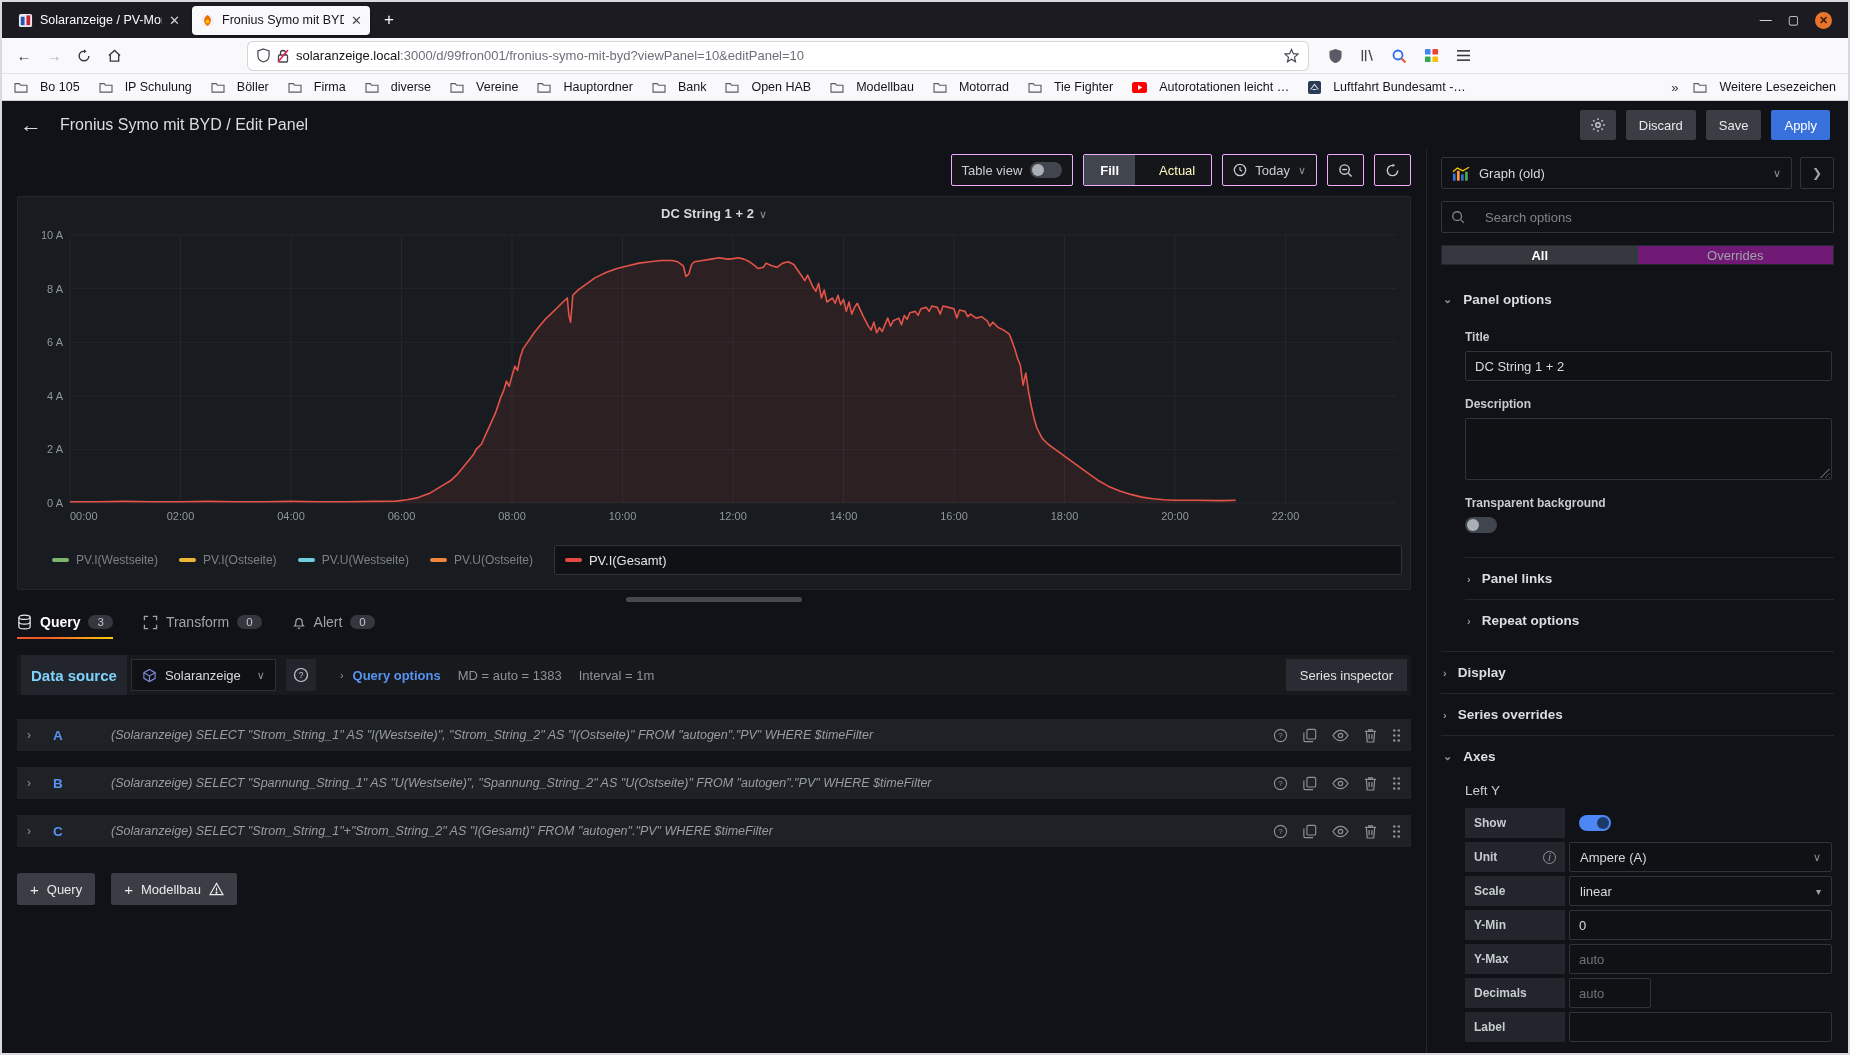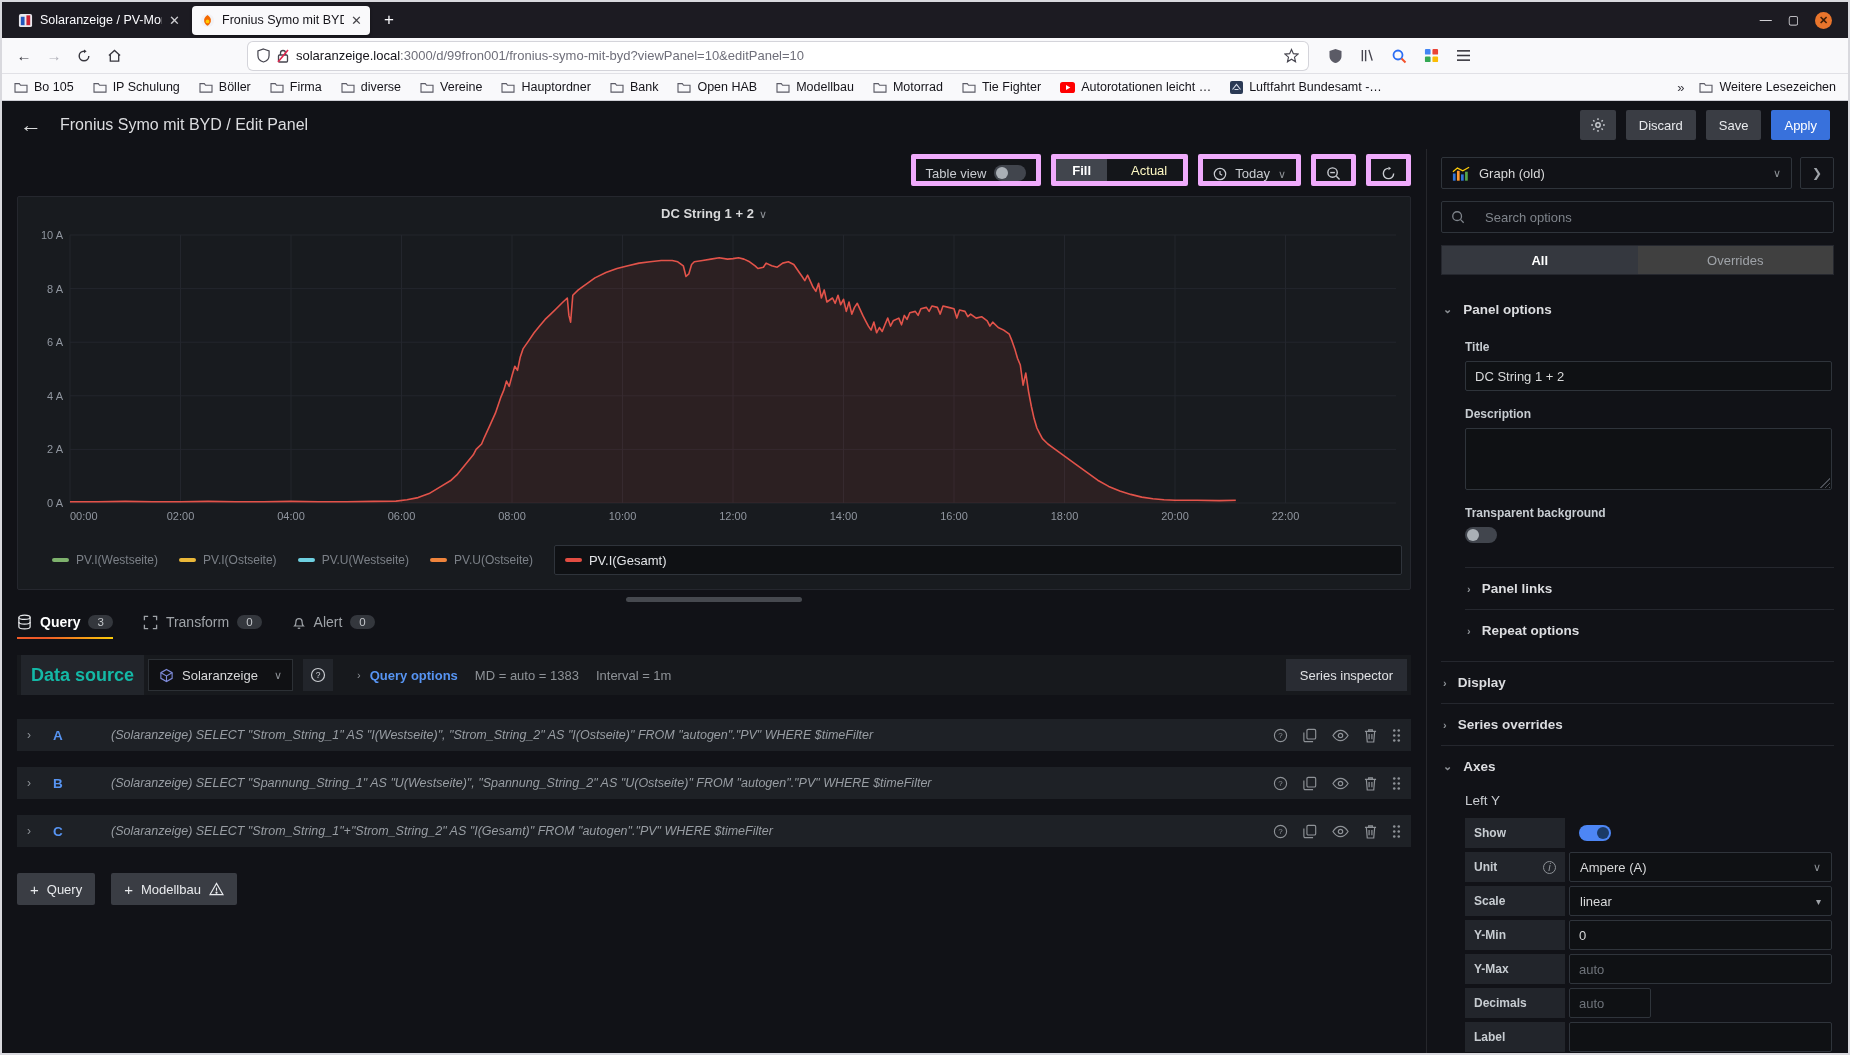--- a/index.html
+++ b/index.html
@@ -22,40 +22,40 @@
   .nav-bar { height:36px; background:#f9f9fb; border-bottom:1px solid #e1e1e6; display:flex; align-items:center; padding:0 8px; gap:2px; flex:0 0 auto; }
   .nav-btn { width:28px; height:26px; display:flex; align-items:center; justify-content:center; color:#37363e; font-size:15px; border-radius:4px; }
   .nav-btn.dim { color:#b0b0b8; }
   .url-bar { flex:0 1 1060px; margin-left:118px; height:28px; background:#ffffff; border-radius:5px; box-shadow:0 0 0 1px #d4d4da; display:flex; align-items:center; padding:0 9px; gap:7px; font-size:13px; }
   .url-text { flex:1; white-space:nowrap; overflow:hidden; color:#6f6f7a; }
   .url-text b { color:#15141a; font-weight:normal; }
   .toolbar-icons { display:flex; align-items:center; gap:10px; margin-left:14px; }
   .ticon { width:22px; height:22px; display:flex; align-items:center; justify-content:center; }
 
   .bookmarks-bar { height:27px; background:#f9f9fb; border-bottom:1px solid #cfcfd6; display:flex; align-items:center; padding:0 12px; gap:19px; font-size:12.5px; color:#15141a; flex:0 0 auto; }
-  .bm { display:flex; align-items:center; gap:6px; white-space:nowrap; }
+  .bm { display:flex; align-items:center; gap:12px; white-space:nowrap; }
   .bm-right { margin-left:auto; display:flex; align-items:center; gap:16px; }
   .bm-chevrons { color:#37363e; font-size:13px; letter-spacing:-1px; }
 
   
   .gf { flex:1; display:flex; flex-direction:column; background:#111217; color:#d8d9da; min-height:0; }
   .gf-header { height:48px; display:flex; align-items:center; padding:0 18px; flex:0 0 auto; }
   .back-arrow { font-size:22px; color:#d8d9da; margin-right:18px; }
   .gf-title { font-size:16px; color:#dcdde0; }
   .gf-actions { margin-left:auto; display:flex; align-items:center; gap:10px; }
   .btn { height:30px; border-radius:2px; display:flex; align-items:center; justify-content:center; padding:0 13px; font-size:13px; color:#e8eaed; background:#3a3d44; }
   .btn.icon-only { width:36px; padding:0; }
   .btn.primary { background:#3871dc; color:#fff; }
 
   .gf-body { flex:1; display:flex; min-height:0; }
   .gf-main { width:1424px; padding:0 15px; flex:0 0 auto; }
   .gf-sidebar { flex:1; border-left:1px solid #26272c; padding:8px 14px 0 14px; overflow:hidden; }
 
   .panel-toolbar { display:flex; justify-content:flex-end; align-items:center; gap:10px; margin:5px 0 10px; }
-  .tb-box { height:32px; background:#14161a; border:5px solid #f0abfc; border-radius:2px; display:flex; align-items:flex-end; padding:0 10px; gap:8px; font-size:13px; color:#c9ccd1; }
+  .tb-box { height:32px; background:#14161a; border:1px solid #f0abfc; border-radius:2px; display:flex; align-items:center; padding:0 10px; gap:8px; font-size:13px; color:#c9ccd1; }
   .tb-seg { padding:0; overflow:hidden; }
   .tb-seg .seg { height:100%; display:flex; align-items:center; padding:0 16px; color:#fef9c3; }
   .tb-seg .seg.on { background:#41454d; color:#fff; font-weight:bold; }
   .toggle { width:32px; height:16px; border-radius:9px; background:#41454d; position:relative; flex:0 0 auto; }
   .toggle .knob { width:12px; height:12px; border-radius:50%; background:#aab0b6; position:absolute; top:2px; left:2px; }
   .toggle.on { background:#4d86f5; }
   .toggle.on .knob { left:auto; right:2px; background:#1b3a66; }
   .chev { color:#8e9297; font-size:11px; }
 
   .chart-panel { background:#181b1f; border:1px solid #25272e; border-radius:2px; height:394px; padding:4px 8px 0; }
@@ -68,21 +68,21 @@
 
   .resize-handle { width:176px; height:5px; border-radius:3px; background:#46494f; margin:7px auto 6px; }
 
   .editor-tabs { display:flex; gap:30px; padding-top:6px; margin-bottom:16px; }
   .etab { display:flex; align-items:center; gap:8px; font-size:14px; color:#9fa3a8; padding-bottom:9px; position:relative; }
   .etab.active { color:#ffffff; font-weight:bold; }
   .etab.active:after { content:""; position:absolute; left:0; right:0; bottom:0; height:2px; background:linear-gradient(90deg,#f05a28 30%,#fbca0a 99%); }
   .count-pill { background:#34373d; border-radius:9px; padding:1px 9px; font-size:11.5px; color:#c3c6ca; font-weight:normal; }
 
   .ds-row { height:40px; background:#17191d; display:flex; align-items:center; padding:4px; gap:4px; margin-bottom:24px; }
-  .ds-label { height:40px; background:#22252b; display:flex; align-items:center; padding:0 10px; font-size:18px; font-weight:bold; color:#14b8a6; }
+  .ds-label { height:40px; background:#22252b; display:flex; align-items:center; padding:0 10px; font-size:15px; font-weight:bold; color:#7dd3fc; }
   .ds-select { height:32px; background:#101114; border:1px solid #2c3035; display:flex; align-items:center; gap:8px; padding:0 10px; font-size:13px; color:#d8d9da; width:145px; }
   .ds-help { height:32px; width:30px; background:#22252b; display:flex; align-items:center; justify-content:center; margin-left:6px; }
   .qopts { display:flex; align-items:center; gap:9px; margin-left:20px; font-size:13px; }
   .qopts .link { color:#5794f2; font-weight:bold; }
   .qopts .meta { color:#8e9297; margin-left:8px; }
   .inspector-btn { margin-left:auto; height:32px; background:#292c33; display:flex; align-items:center; padding:0 14px; font-size:13px; color:#dfe1e4; }
 
   .query-row { height:32px; background:#1e2126; display:flex; align-items:center; padding:0 10px; margin-bottom:16px; }
   .q-chev { color:#8e9297; font-size:12px; width:26px; }
   .q-letter { color:#5794f2; font-weight:bold; font-size:13.5px; width:58px; }
@@ -94,21 +94,21 @@
   .plus { font-size:15px; }
 
   
   .viz-row { display:flex; gap:8px; margin-bottom:12px; }
   .viz-select { flex:1; height:32px; border:1px solid #2f343b; border-radius:2px; display:flex; align-items:center; gap:9px; padding:4px 10px; font-size:13px; color:#d8d9da; }
   .viz-select .chev { margin-left:auto; }
   .viz-expand { width:34px; height:32px; border:1px solid #2f343b; border-radius:2px; display:flex; align-items:center; justify-content:center; color:#9fa3a8; font-size:12px; }
   .search-box { height:32px; border:1px solid #2f343b; border-radius:2px; display:flex; align-items:center; gap:8px; padding:0 9px; margin-bottom:12px; }
   .search-box input { background:transparent; border:none; outline:none; color:#d8d9da; font-size:13px; flex:1; font-family:inherit;margin-left:12px; }
   .search-box input::placeholder { color:#7f848b; }
-  .ov-tabs { height:30px; display:flex; background:#404040; border:1px solid #25272e; margin-bottom:14px; font-size:13px; }
+  .ov-tabs { height:20px; display:flex; background:#701a75; border:1px solid #25272e; margin-bottom:14px; font-size:13px; }
   .ov-tabs .seg { flex:1; display:flex; align-items:center; justify-content:center; color:#9fa3a8; }
   .ov-tabs .seg.on { background:#35383f; color:#fff; font-weight:bold; }
 
   .section-head { display:flex; align-items:center; gap:11px; padding:13px 2px; font-size:13.5px; font-weight:bold; color:#dcdde0; border-top:1px solid #25272e; }
   .section-head.first { border-top:none; }
   .section-body { padding:2px 2px 14px 24px; }
   .fld-label { font-size:12px; font-weight:bold; color:#c7ccd1; margin:8px 0 7px; }
   .txt-input { width:100%; height:30px; background:#0f1114; border:1px solid #2f343b; border-radius:2px; color:#d8d9da; font-size:13px; padding:0 9px; font-family:inherit; outline:none; }
   .txt-input::placeholder { color:#6e737a; }
   .desc-area { width:100%; height:62px; background:#0f1114; border:1px solid #2f343b; border-radius:2px; position:relative; }

